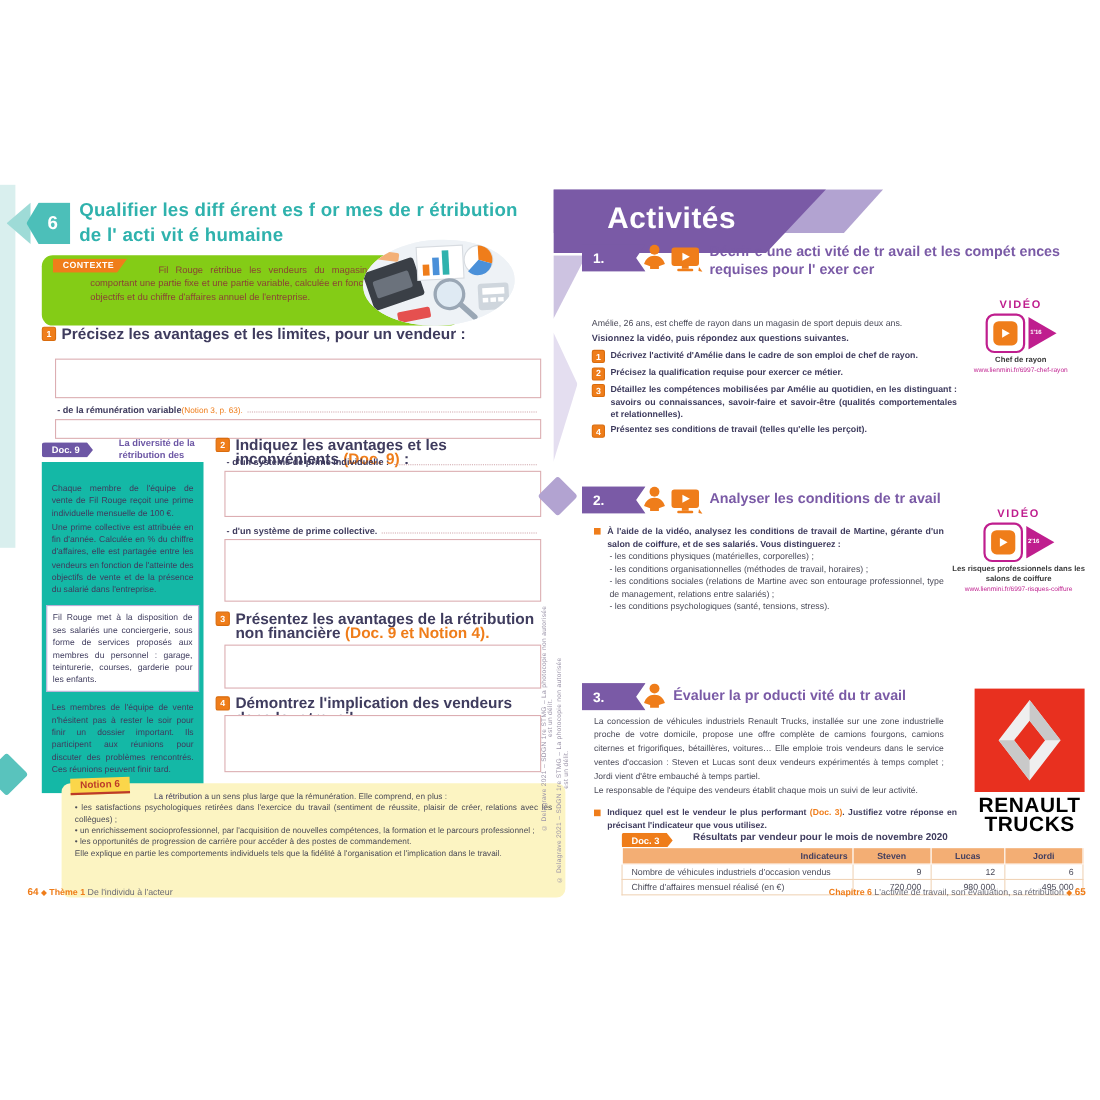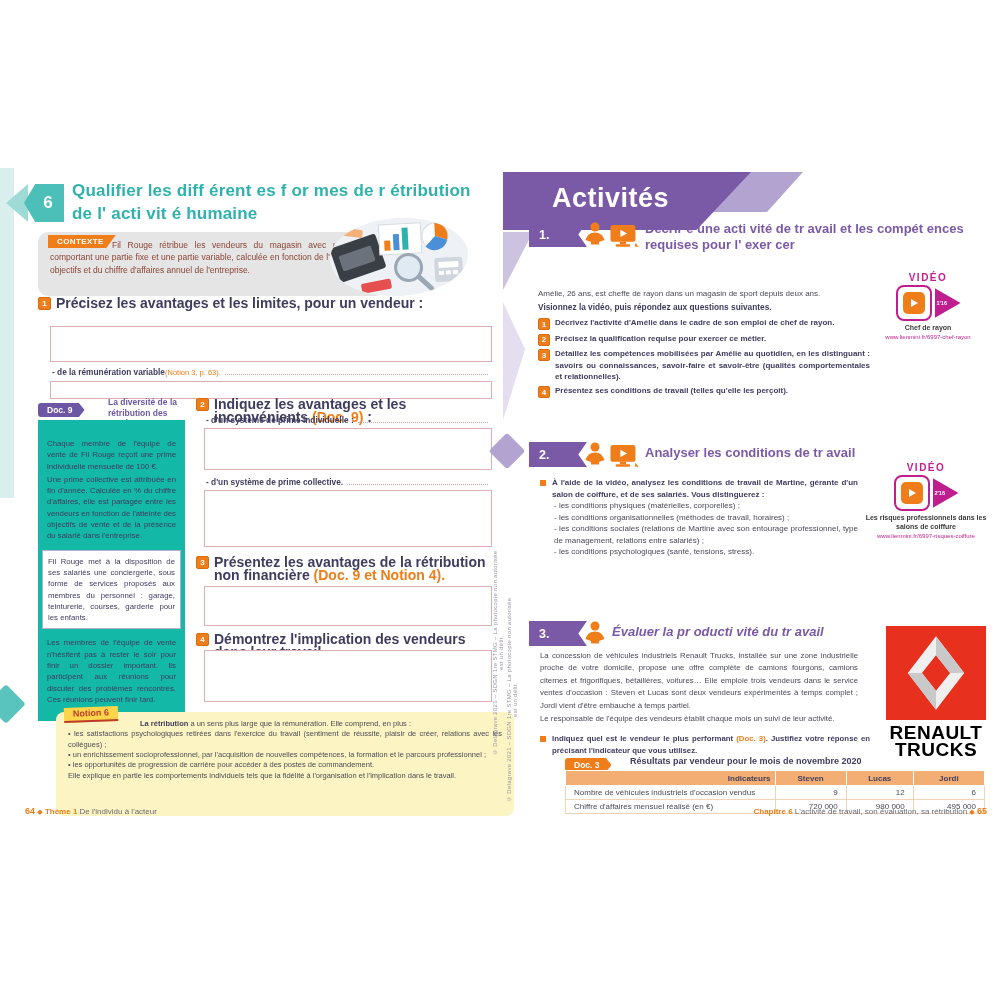--- a/index.html
+++ b/index.html
@@ -1,21 +1,21 @@
 <!DOCTYPE html>
 <html><head>
 <meta charset="utf-8">
 <style>
   html,body{margin:0;padding:0;background:#fff;}
   #stage{position:relative;width:1000px;height:1000px;background:#fff;overflow:hidden;
          font-family:"Liberation Sans",sans-serif;}
   .abs{position:absolute;}
   
   .chap-title{font-size:17px;font-weight:bold;color:#2fb2ad;line-height:23px;letter-spacing:.2px;}
-  .ctx-box{background:#e5e5e5;border-radius:10px;}
+  .ctx-box{background:#84cc16;border-radius:10px;padding-left:32px;}
   .ctx-label{position:absolute;left:10px;top:3px;background:#ef7d1a;color:#fff;font-weight:bold;
              font-size:8px;padding:2px 12px 2px 9px;clip-path:polygon(0 0,100% 0,86% 100%,0 100%);letter-spacing:.4px;}
   .ctx-text{margin:0;padding:7px 12px 6px 12px;font-size:8.5px;line-height:1.45;color:#8a4434;
             text-align:justify;text-indent:62px;}
   .qrow{display:flex;align-items:flex-start;}
   .qnum{display:flex;width:11px;height:11px;background:#ef7d1a;border:1px solid #d96c0e;border-radius:2px;
         color:#fff;font-size:8px;font-weight:bold;align-items:center;justify-content:center;flex:none;margin-right:5px;}
   .qtext{font-size:14px;font-weight:bold;color:#3f3c5e;line-height:13px;}
   .ref{color:#ef7d1a;font-weight:bold;}
   .item-line{display:flex;align-items:flex-end;font-size:8.3px;font-weight:bold;color:#3f3c5e;}
@@ -27,21 +27,21 @@
   .doc-label.orange{background:#ef7d1a;}
   .doc9-title{font-size:8.5px;font-weight:bold;color:#6d57a5;line-height:1.25;}
   .doc9-box{background:#14b8a6;padding-top:18px;}
   .doc9-box p{margin:0 9px 2px 9px;font-size:7.8px;line-height:1.45;color:#3f3c5e;text-align:justify;}
   .doc9-white{background:#fff;border:1px solid #b7b0d6;margin:8px 4px;padding:5px 5px;}
   .doc9-white p{margin:0;}
   .notion-box{background:#fcf4c2;border-radius:8px;padding:7px 12px 5px 12px;}
   .notion-label{position:absolute;left:8px;top:-5px;background:#fbd64a;color:#bc3b2a;font-weight:bold;
                 font-size:9px;padding:1px 9px 2px 9px;border-bottom:2px solid #bc3b2a;transform:rotate(-2deg);}
   .notion-box p{margin:0;font-size:7.5px;line-height:1.38;color:#4c4c57;text-align:justify;}
-  .notion-lead{font-weight:bold;color:#3f3c5e;}
+  .notion-lead{font-weight:normal;color:#3f3c5e;}
   .footer-txt{font-size:8px;color:#6b6b76;}
   .pg-num{color:#ef7d1a;font-weight:bold;font-size:9px;}
   .fo-sep{color:#ef7d1a;font-size:7px;}
   .fo-theme{color:#ef7d1a;font-weight:bold;}
   .copyright{writing-mode:vertical-rl;transform:rotate(180deg);font-size:6px;color:#9a93a8;
              letter-spacing:.3px;text-align:center;}
   
   .act-header{font-size:27px;font-weight:bold;color:#fff;letter-spacing:.5px;}
   .ribbon{display:flex;align-items:center;background:#7a5aa6;color:#fff;font-weight:bold;font-size:12.5px;
           padding-left:10px;clip-path:polygon(0 0,100% 0,85% 50%,100% 100%,0 100%);}
@@ -304,21 +304,21 @@
 
     <div class="abs ribbon" style="left:29px;top:621px;width:48px;height:25px;">
       <span>3.</span>
     </div>
     <div class="abs" style="left:82px;top:620px;">
       <svg width="26" height="25" viewBox="0 0 26 24">
           <circle cx="13" cy="5.5" r="4.5" fill="#ef7d1a"></circle>
           <path d="M13 11 C8 11 5 14 3.5 18.5 L9 20.5 L9 23 L17 23 L17 20.5 L22.5 18.5 C21 14 18 11 13 11 Z" fill="#ef7d1a"></path>
         </svg>
     </div>
-    <div class="abs act-title" style="left:112px;top:624px;width:340px;font-style:italic;">Évaluer la pr oducti vité du tr avail</div>
+    <div class="abs act-title" style="left:112px;top:624px;width:340px;">Évaluer la pr oducti vité du tr avail</div>
     <div class="abs" style="left:40px;top:650px;width:318px;">
       <p class="body-txt" style="margin:0;font-size:7.8px;line-height:1.6;text-align:justify;">La concession de véhicules industriels Renault Trucks, installée sur une zone industrielle proche de votre domicile, propose une offre complète de camions fourgons, camions citernes et frigorifiques, bétaillères, voitures… Elle emploie trois vendeurs dans le service ventes d'occasion : Steven et Lucas sont deux vendeurs expérimentés à temps complet ; Jordi vient d'être embauché à temps partiel.</p>
       <p class="body-txt" style="margin:1px 0 0 0;font-size:7.8px;line-height:1.6;">Le responsable de l'équipe des vendeurs établit chaque mois un suivi de leur activité.</p>
     </div>
     <div class="abs" style="left:40px;top:733px;width:330px;display:flex;">
       <span class="sqb"></span>
       <span style="font-size:7.8px;font-weight:bold;color:#3f3c5e;line-height:11.5px;text-align:justify;">
         <span>Indiquez quel est le vendeur le plus performant </span><span class="ref">(Doc. 3)</span><span>. Justifiez votre réponse en précisant l'indicateur que vous utilisez.</span>
       </span>
     </div>

